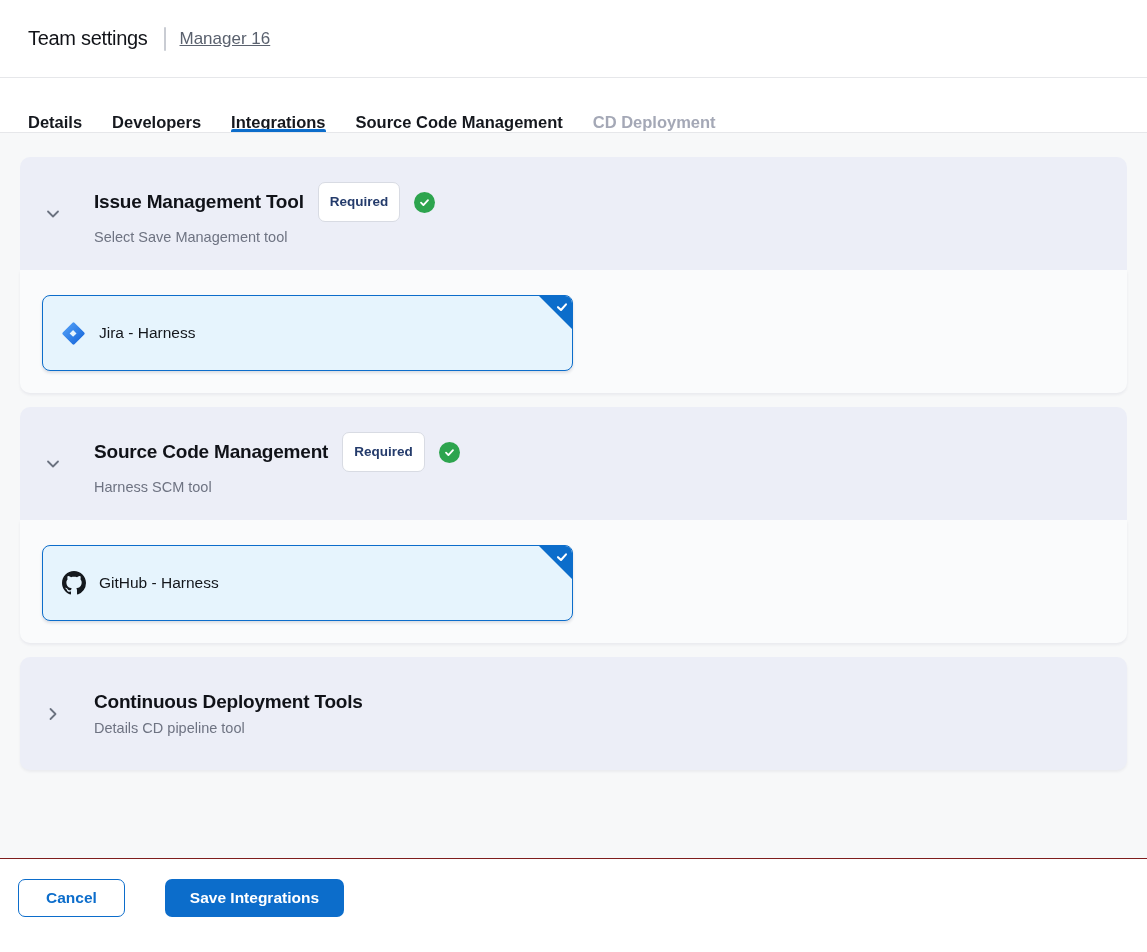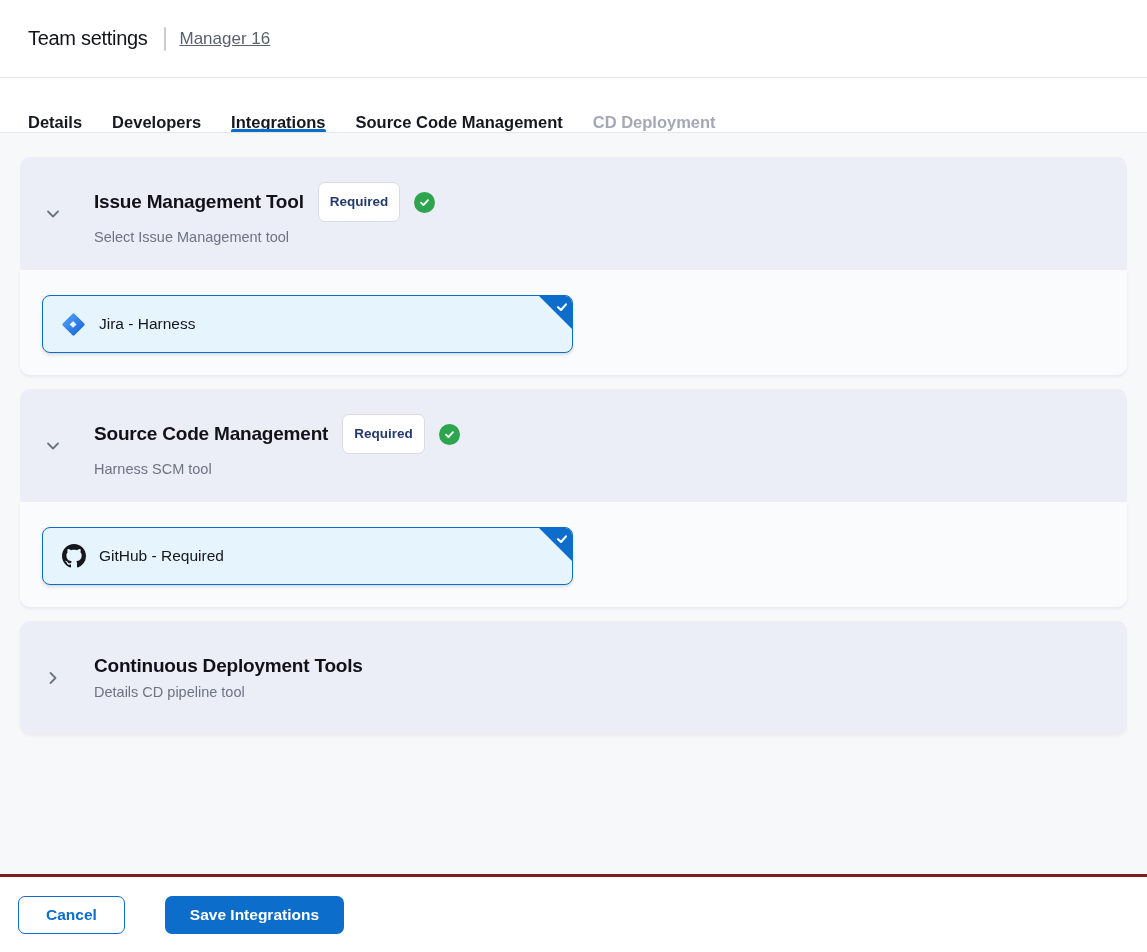--- a/index.html
+++ b/index.html
@@ -138,21 +138,21 @@
     background: #fafbfc;
     border-radius: 0 0 10px 10px;
     padding: 25px 22px 22px 22px;
     box-shadow: 0 2px 3px rgba(20, 24, 60, 0.06);
   }
 
   
   .tool-card {
     position: relative;
     width: 531px;
-    height: 58px;
+    height: 76px;
     background: #e6f4fd;
     border: 1.5px solid #0c6dcb;
     border-radius: 8px;
     display: flex;
     align-items: center;
     padding: 0 18px;
     gap: 13px;
     cursor: pointer;
     box-shadow: 0 2px 3px rgba(30, 40, 80, 0.14);
     overflow: hidden;
@@ -182,24 +182,24 @@
     height: 25px;
     display: flex;
     align-items: center;
     justify-content: center;
     flex: none;
   }
 
   
   .footer {
     position: absolute;
-    left: 0; right: 0; bottom: 0;
+    left: 0; right: 0; bottom: 16px;
     height: 78px;
     background: #ffffff;
-    border-top: 3px solid #7f1d1d;
+    border-top: 1px solid #7f1d1d;
     display: flex;
     align-items: center;
     padding: 0 18px;
     gap: 20px;
   }
   .btn {
     height: 38px;
     border-radius: 7px;
     font-family: "Liberation Sans", sans-serif;
     font-size: 15.5px;
@@ -252,21 +252,21 @@
       <div class="section-titles">
         <div class="section-title-row">
           <span class="section-title">Issue Management Tool</span>
           <span class="required-badge">Required</span>
           <span class="check-circle">
             <svg width="11" height="11" viewBox="0 0 12 12">
                 <path d="M2.2 6.2 L4.8 8.8 L9.8 3.4" fill="none" stroke="#ffffff" stroke-width="2" stroke-linecap="round" stroke-linejoin="round"></path>
               </svg>
           </span>
         </div>
-        <div class="section-subtitle">Select Issue Management tool</div>
+        <div class="section-subtitle">Select Save Management tool</div>
       </div>
     </div>
     <div class="section-body">
       <div class="tool-card">
         <span class="tool-icon">
           <svg width="25" height="25" viewBox="0 0 24 24">
             <defs>
               <linearGradient id="jiraGrad" x1="0%" y1="0%" x2="100%" y2="100%">
                 <stop offset="0%" stop-color="#55a2f8"></stop>
                 <stop offset="100%" stop-color="#1464d9"></stop>
@@ -306,21 +306,21 @@
         <div class="section-subtitle">Harness SCM tool</div>
       </div>
     </div>
     <div class="section-body">
       <div class="tool-card">
         <span class="tool-icon">
           <svg width="24" height="24" viewBox="0 0 16 16">
             <path fill="#15191e" d="M8 0C3.58 0 0 3.58 0 8c0 3.54 2.29 6.53 5.47 7.59.4.07.55-.17.55-.38 0-.19-.01-.82-.01-1.49-2.01.37-2.53-.49-2.69-.94-.09-.23-.48-.94-.82-1.13-.28-.15-.68-.52-.01-.53.63-.01 1.08.58 1.23.82.72 1.21 1.87.87 2.33.66.07-.52.28-.87.51-1.07-1.78-.2-3.64-.89-3.64-3.95 0-.87.31-1.59.82-2.15-.08-.2-.36-1.02.08-2.12 0 0 .67-.21 2.2.82.64-.18 1.32-.27 2-.27s1.36.09 2 .27c1.53-1.04 2.2-.82 2.2-.82.44 1.1.16 1.92.08 2.12.51.56.82 1.27.82 2.15 0 3.07-1.87 3.75-3.65 3.95.29.25.54.73.54 1.48 0 1.07-.01 1.93-.01 2.2 0 .21.15.46.55.38A8.01 8.01 0 0 0 16 8c0-4.42-3.58-8-8-8z"></path>
           </svg>
         </span>
-        <span class="tool-card-label">GitHub - Required</span>
+        <span class="tool-card-label">GitHub - Harness</span>
         <span class="corner-check">
           <svg width="14" height="14" viewBox="0 0 14 14">
               <path d="M3 7.2 L6 10 L11 4.4" fill="none" stroke="#ffffff" stroke-width="2.1" stroke-linecap="round" stroke-linejoin="round"></path>
             </svg>
         </span>
       </div>
     </div>
   </div>
 
   <div class="section collapsed">

